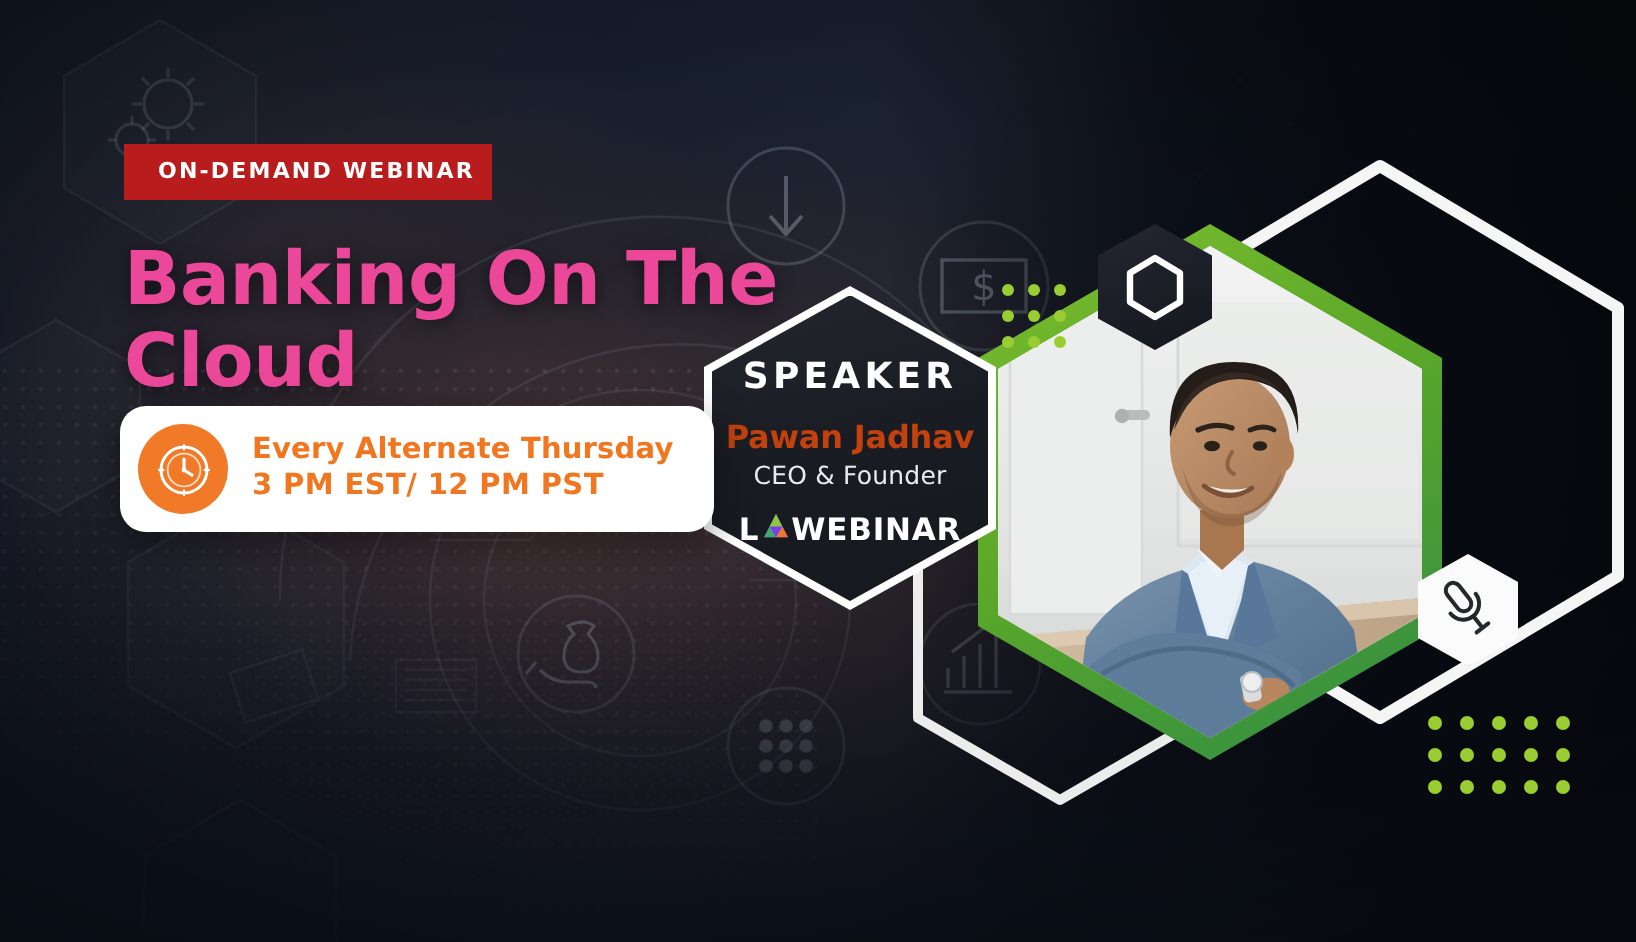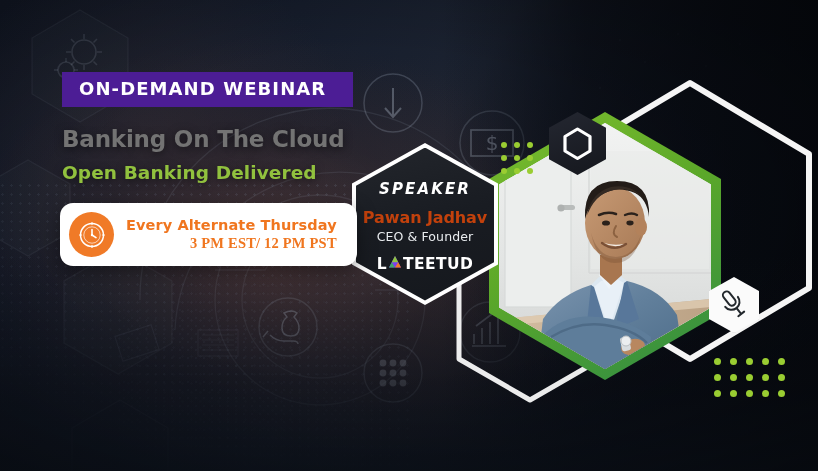--- a/index.html
+++ b/index.html
@@ -55,32 +55,32 @@
     -webkit-mask-image: radial-gradient(ellipse at 40% 50%, rgba(0,0,0,0.9) 0%, rgba(0,0,0,0) 78%);
     mask-image: radial-gradient(ellipse at 40% 50%, rgba(0,0,0,0.9) 0%, rgba(0,0,0,0) 78%);
   }
   .bg-svg { position: absolute; inset: 0; width: 818px; height: 471px; }
 
   
   .content { position: absolute; left: 62px; top: 72px; width: 330px; z-index: 30; }
 
   .eyebrow {
     display: inline-block;
-    background: #4c1d95;
+    background: #b91c1c;
     color: #ffffff;
-    font-size: 18px;
+    font-size: 11px;
     font-weight: bold;
     letter-spacing: 1.1px;
-    padding: 8px 27px 9px 17px;
+    padding: 8px 9px 9px 17px;
     line-height: 1;
   }
   .headline {
     margin: 20px 0 0 0;
-    color: #737373;
-    font-size: 23px;
+    color: #ec4899;
+    font-size: 37px;
     font-weight: bold;
     letter-spacing: -0.2px;
     line-height: 1.1;
     text-shadow: 0 2px 9px rgba(0,0,0,0.5);
   }
   .subhead {
     margin: 11px 0 0 0;
     color: #91C13E;
     font-size: 18.5px;
     font-weight: bold;
@@ -101,21 +101,21 @@
   }
   .clock-badge {
     width: 45px; height: 45px; border-radius: 50%;
     background: #F07A27;
     display: flex; align-items: center; justify-content: center;
     flex: 0 0 auto;
     margin-right: 12px;
   }
   .date-lines { color: #F0761F; font-weight: bold; line-height: 1.22; }
   .date-line1 { font-size: 14.5px; letter-spacing: 0.1px; }
-  .date-line2 { font-size: 14.5px; letter-spacing: 0.2px; text-align: right; font-family: Liberation Serif, serif; }
+  .date-line2 { font-size: 14.5px; letter-spacing: 0.2px; text-align: left; }
 
   
   .speaker-hex-wrap { position: absolute; left: 352px; top: 143px; width: 146px; height: 162px; z-index: 28; }
   .speaker-hex-border {
     position: absolute; inset: 0;
     background: #ffffff;
     -webkit-clip-path: polygon(50% 0%, 100% 25%, 100% 75%, 50% 100%, 0% 75%, 0% 25%);
     clip-path: polygon(50% 0%, 100% 25%, 100% 75%, 50% 100%, 0% 75%, 0% 25%);
     border-radius: 14px;
   }
@@ -124,22 +124,22 @@
     background: linear-gradient(165deg, #23262c 0%, #191c22 48%, #15181d 100%);
     -webkit-clip-path: polygon(50% 0%, 100% 25%, 100% 75%, 50% 100%, 0% 75%, 0% 25%);
     clip-path: polygon(50% 0%, 100% 25%, 100% 75%, 50% 100%, 0% 75%, 0% 25%);
   }
   .speaker-inner {
     position: absolute; inset: 0;
     display: flex; flex-direction: column; align-items: center; justify-content: center;
     padding-top: 4px;
   }
   .sp-label {
-    color: #ffffff; font-size: 15px; font-weight: bold;
-    letter-spacing: 2.1px; margin-bottom: 10px; font-style: italic;
+    color: #ffffff; font-size: 18px; font-weight: bold;
+    letter-spacing: 2.1px; margin-bottom: 10px;
   }
   .sp-name {
     color: #c2410c; font-size: 16px; font-weight: bold; letter-spacing: -0.1px;
   }
   .sp-role {
     color: #e9ecef; font-size: 12.5px; margin-top: 2px; letter-spacing: 0.1px; text-align: center;
   }
   .sp-logo {
     margin-top: 11px; display: flex; align-items: center;
     color: #ffffff; font-size: 15.5px; font-weight: bold; letter-spacing: 0.4px;
@@ -430,21 +430,21 @@
       <div class="sp-logo">
         <span>L</span>
         <span class="logo-mark">
           <svg width="14" height="14" viewBox="0 0 14 14" xmlns="http://www.w3.org/2000/svg">
             <polygon points="7,1 13,12.6 1,12.6" fill="#7a3df0"></polygon>
             <polygon points="7,1 10.2,7.2 3.8,7.2" fill="#8fc63f"></polygon>
             <polygon points="3.8,7.2 7,12.6 1,12.6" fill="#3fa86b"></polygon>
             <polygon points="10.2,7.2 13,12.6 7,12.6" fill="#f07a27"></polygon>
           </svg>
         </span>
-        <span>TEETUD</span>
+        <span>WEBINAR</span>
       </div>
     </div>
   </div>
 
   <div class="mic-hex-wrap">
     <div class="mic-hex-bg"></div>
     <svg style="position:absolute;inset:0" viewBox="0 0 50 56" xmlns="http://www.w3.org/2000/svg">
       <g transform="rotate(-38 25 28)" fill="none" stroke="#23282d" stroke-width="2" stroke-linecap="round">
         <rect x="21.5" y="12" width="7.5" height="16" rx="3.7"></rect>
         <path d="M17 24 a8 8 0 0 0 16 0"></path>

